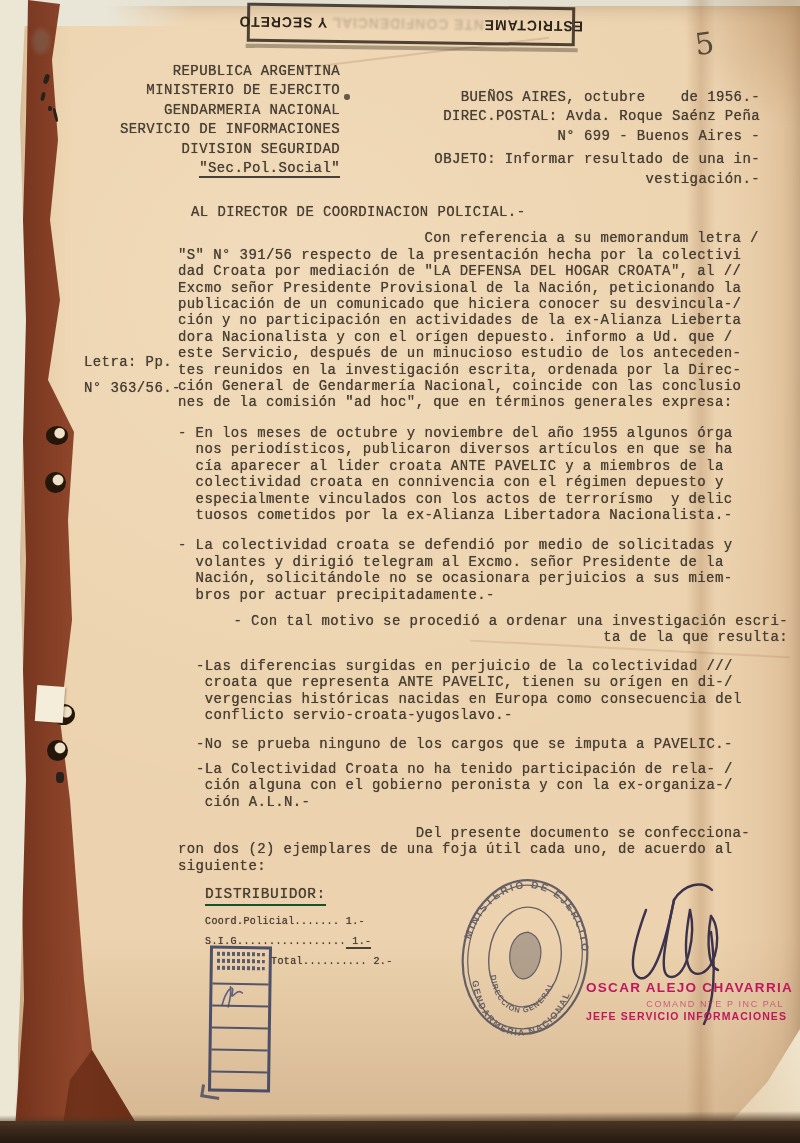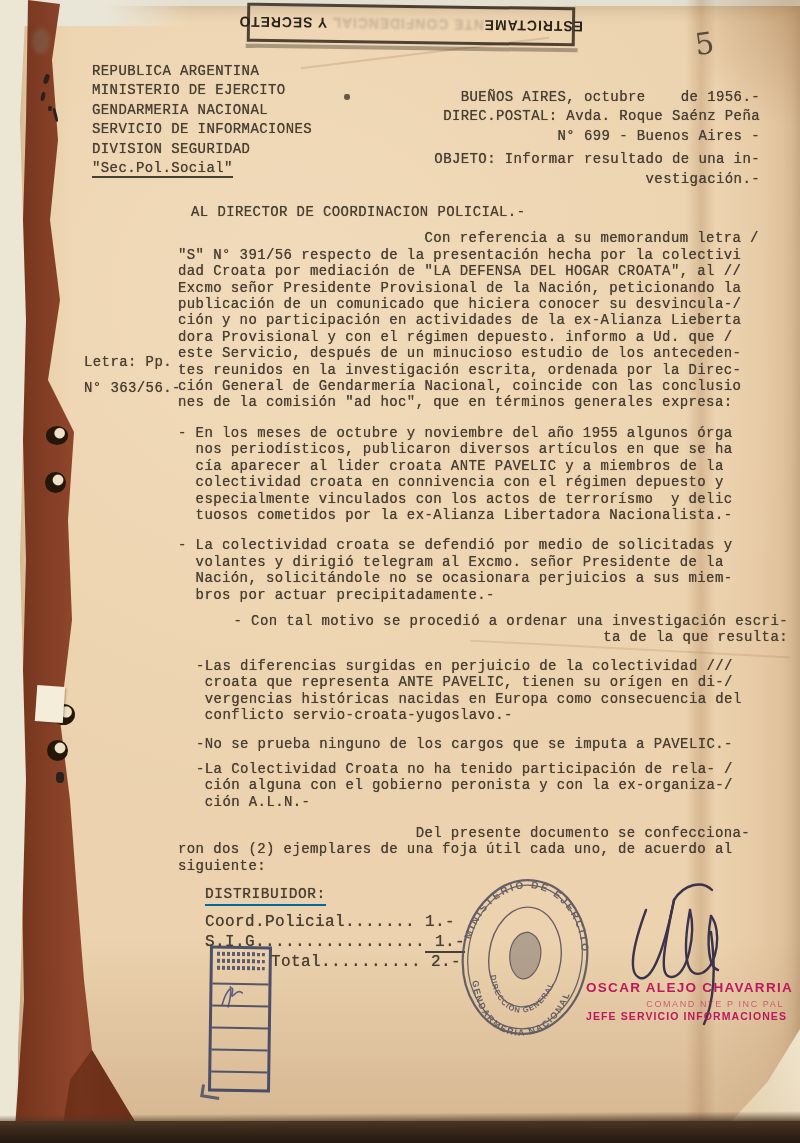--- a/index.html
+++ b/index.html
@@ -47,21 +47,21 @@
   
   .tw{color:#484035;text-shadow:0 0 .7px rgba(70,55,40,.85);}
   .line{white-space:pre;line-height:16.4px;font-size:14px;letter-spacing:.4px;}
   .bodycol{position:absolute;left:178px;top:204px;width:610px;}
   .sal{margin-bottom:10px;padding-left:13px;}
   .blk{margin-bottom:13px;}
   .mb14{margin-bottom:14px;} .mb10{margin-bottom:10px;} .mb12{margin-bottom:12px;text-align:right;}
   .mb8{margin-bottom:8px;} .mb15{margin-bottom:15px;}
   .sub{padding-left:18px;}
 
-  .letterhead{position:absolute;left:92px;top:62px;width:248px;text-align:left;}
+  .letterhead{position:absolute;left:92px;top:62px;width:248px;text-align:right;}
   .letterhead .line{line-height:19.4px;}
   .lh-seal{line-height:19.4px;font-size:14px;letter-spacing:.4px;}
   .ul{border-bottom:2px solid #484035;padding-bottom:0;}
 
   .hdr-right{position:absolute;left:420px;top:88px;width:340px;text-align:right;}
   .hdr-right .line{line-height:19.4px;}
   .objeto{margin-top:4px;}
 
   .margin-note{position:absolute;left:84px;top:349px;}
   .margin-note .line{line-height:26px;}
@@ -75,22 +75,22 @@
     display:flex;align-items:center;justify-content:center;background:rgba(236,210,174,.0);}
   .stamp-top::after{content:"";position:absolute;left:-6px;top:-9px;width:103%;height:4px;
     background:rgba(43,33,24,.35);}
   .stamp-top .st-text{font-family:"Liberation Sans",sans-serif;font-weight:700;
     font-size:14.5px;letter-spacing:1px;color:#2c241c;white-space:nowrap;transform:scaleX(.96);}
   .st-faded{opacity:.20;filter:blur(1px);}
 
   
   .dist{position:absolute;left:205px;top:884px;}
   .dist-title{font-size:14.5px;letter-spacing:.6px;line-height:20px;
-    border-bottom:2px solid #0369a1;display:inline-block;margin-bottom:6px;}
-  .dist-row{white-space:pre;font-size:16px;letter-spacing:.4px;line-height:20px;}
+    border-bottom:2px solid #14532d;display:inline-block;margin-bottom:6px;}
+  .dist-row{white-space:pre;font-size:10px;letter-spacing:.4px;line-height:20px;}
   .row3{padding-left:66px;}
   .ul3{border-bottom:2px solid #484035;}
 
   
   .grid-stamp{position:absolute;left:209px;top:946px;width:56px;height:140px;
     border:3px solid rgba(44,52,90,.82);transform:rotate(.8deg);}
   .grid-stamp::after{content:"";position:absolute;left:-10px;bottom:-10px;width:16px;height:10px;
     border-left:3px solid rgba(44,52,90,.7);border-bottom:3px solid rgba(44,52,90,.7);transform:rotate(8deg);}
   .gs-row{border-bottom:2.5px solid rgba(44,52,90,.78);height:20px;position:relative;}
   .gs-head{height:28px;padding:3px 4px;display:flex;flex-direction:column;gap:3px;
@@ -182,21 +182,21 @@
 
   <div class="bodycol tw">
     <div class="line sal">AL DIRECTOR DE COORDINACION POLICIAL.-</div>
     <div class="blk mb14">
         <div class="line">                            Con referencia a su memorandum letra /</div>
         <div class="line">"S" N° 391/56 respecto de la presentación hecha por la colectivi</div>
         <div class="line">dad Croata por mediación de "LA DEFENSA DEL HOGAR CROATA", al //</div>
         <div class="line">Excmo señor Presidente Provisional de la Nación, peticionando la</div>
         <div class="line">publicación de un comunicado que hiciera conocer su desvincula-/</div>
         <div class="line">ción y no participación en actividades de la ex-Alianza Lieberta</div>
-        <div class="line">dora Provisional y con el régimen depuesto. informo a Ud. que /</div>
+        <div class="line">dora Nacionalista y con el orígen depuesto. informo a Ud. que /</div>
         <div class="line">este Servicio, después de un minucioso estudio de los anteceden-</div>
         <div class="line">tes reunidos en la investigación escrita, ordenada por la Direc-</div>
         <div class="line">ción General de Gendarmería Nacional, coincide con las conclusio</div>
         <div class="line">nes de la comisión "ad hoc", que en términos generales expresa:</div>
       </div>
     <div class="blk mb14">
         <div class="line">- En los meses de octubre y noviembre del año 1955 algunos órga</div>
         <div class="line">  nos periodísticos, publicaron diversos artículos en que se ha</div>
         <div class="line">  cía aparecer al lider croata ANTE PAVELIC y a miembros de la</div>
         <div class="line">  colectividad croata en connivencia con el régimen depuesto y</div>

